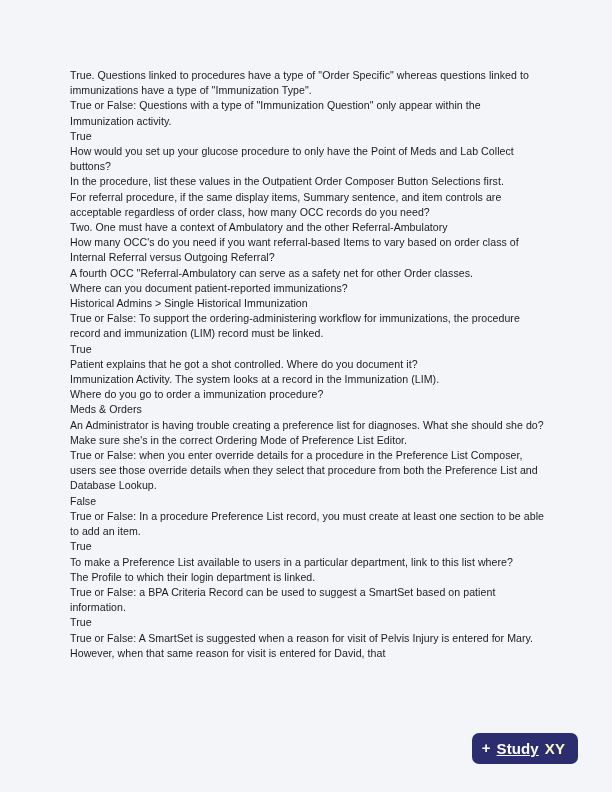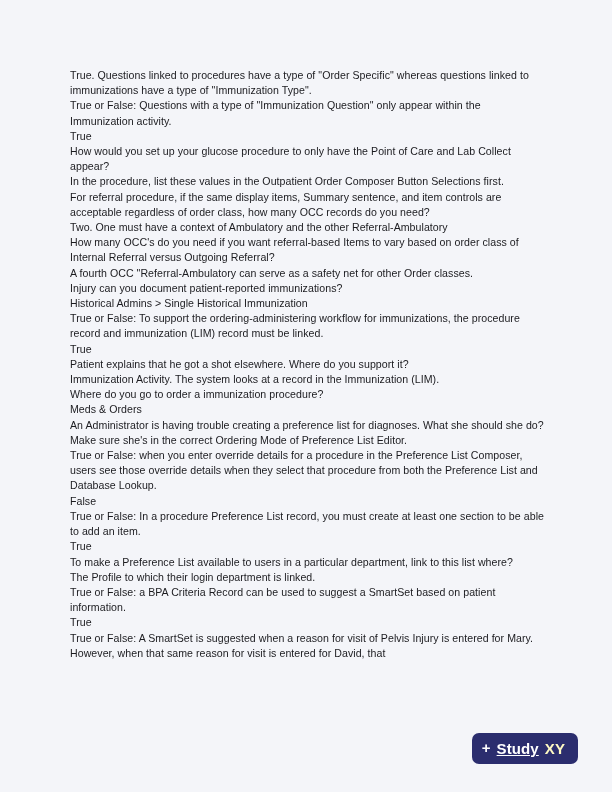--- a/index.html
+++ b/index.html
@@ -69,31 +69,31 @@
   }
 </style>
 </head>
 <body>
 
 <div class="page">
   <div class="content">
     <p class="line">True. Questions linked to procedures have a type of "Order Specific" whereas questions linked to immunizations have a type of "Immunization Type".</p>
     <p class="line">True or False: Questions with a type of "Immunization Question" only appear within the Immunization activity.</p>
     <p class="line">True</p>
-    <p class="line">How would you set up your glucose procedure to only have the Point of Care and Lab Collect appear?</p>
+    <p class="line">How would you set up your glucose procedure to only have the Point of Meds and Lab Collect buttons?</p>
     <p class="line">In the procedure, list these values in the Outpatient Order Composer Button Selections first.</p>
     <p class="line">For referral procedure, if the same display items, Summary sentence, and item controls are acceptable regardless of order class, how many OCC records do you need?</p>
     <p class="line">Two. One must have a context of Ambulatory and the other Referral-Ambulatory</p>
     <p class="line">How many OCC's do you need if you want referral-based Items to vary based on order class of Internal Referral versus Outgoing Referral?</p>
     <p class="line">A fourth OCC "Referral-Ambulatory can serve as a safety net for other Order classes.</p>
-    <p class="line">Injury can you document patient-reported immunizations?</p>
+    <p class="line">Where can you document patient-reported immunizations?</p>
     <p class="line">Historical Admins &gt; Single Historical Immunization</p>
     <p class="line">True or False: To support the ordering-administering workflow for immunizations, the procedure record and immunization (LIM) record must be linked.</p>
     <p class="line">True</p>
-    <p class="line">Patient explains that he got a shot elsewhere. Where do you support it?</p>
+    <p class="line">Patient explains that he got a shot controlled. Where do you document it?</p>
     <p class="line">Immunization Activity. The system looks at a record in the Immunization (LIM).</p>
     <p class="line">Where do you go to order a immunization procedure?</p>
     <p class="line">Meds &amp; Orders</p>
     <p class="line">An Administrator is having trouble creating a preference list for diagnoses. What she should she do?</p>
     <p class="line">Make sure she's in the correct Ordering Mode of Preference List Editor.</p>
     <p class="line">True or False: when you enter override details for a procedure in the Preference List Composer, users see those override details when they select that procedure from both the Preference List and Database Lookup.</p>
     <p class="line">False</p>
     <p class="line">True or False: In a procedure Preference List record, you must create at least one section to be able to add an item.</p>
     <p class="line">True</p>
     <p class="line">To make a Preference List available to users in a particular department, link to this list where?</p>

